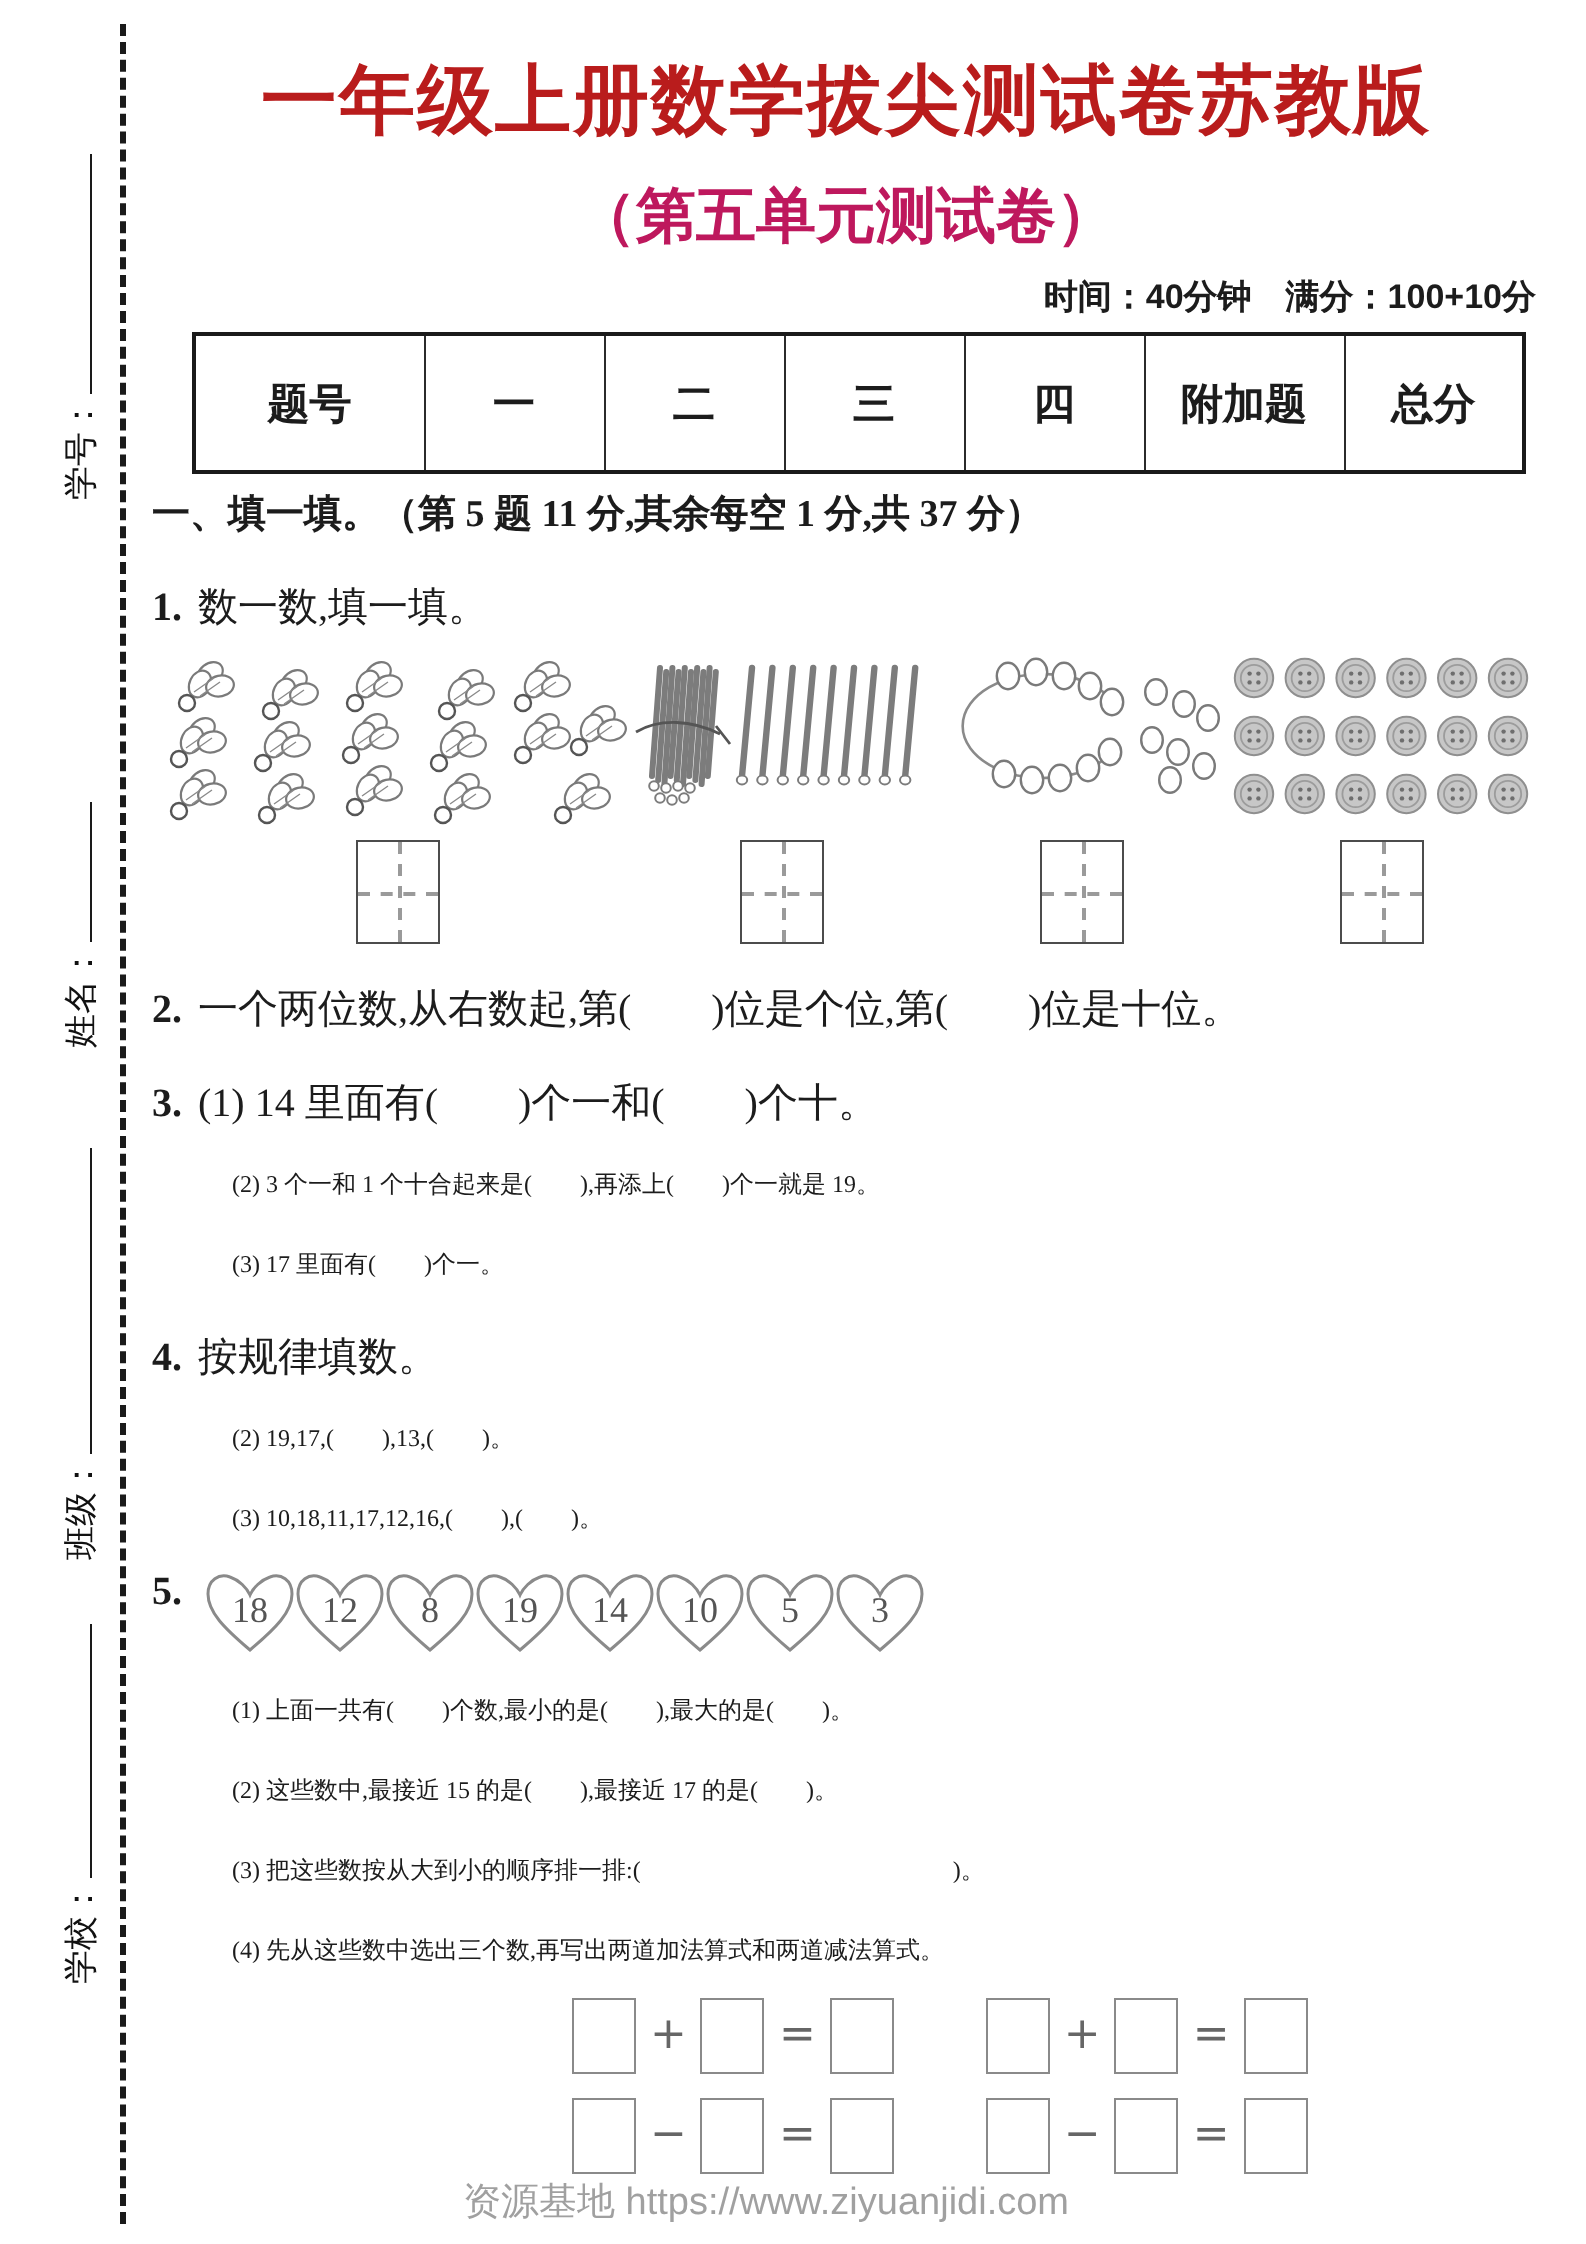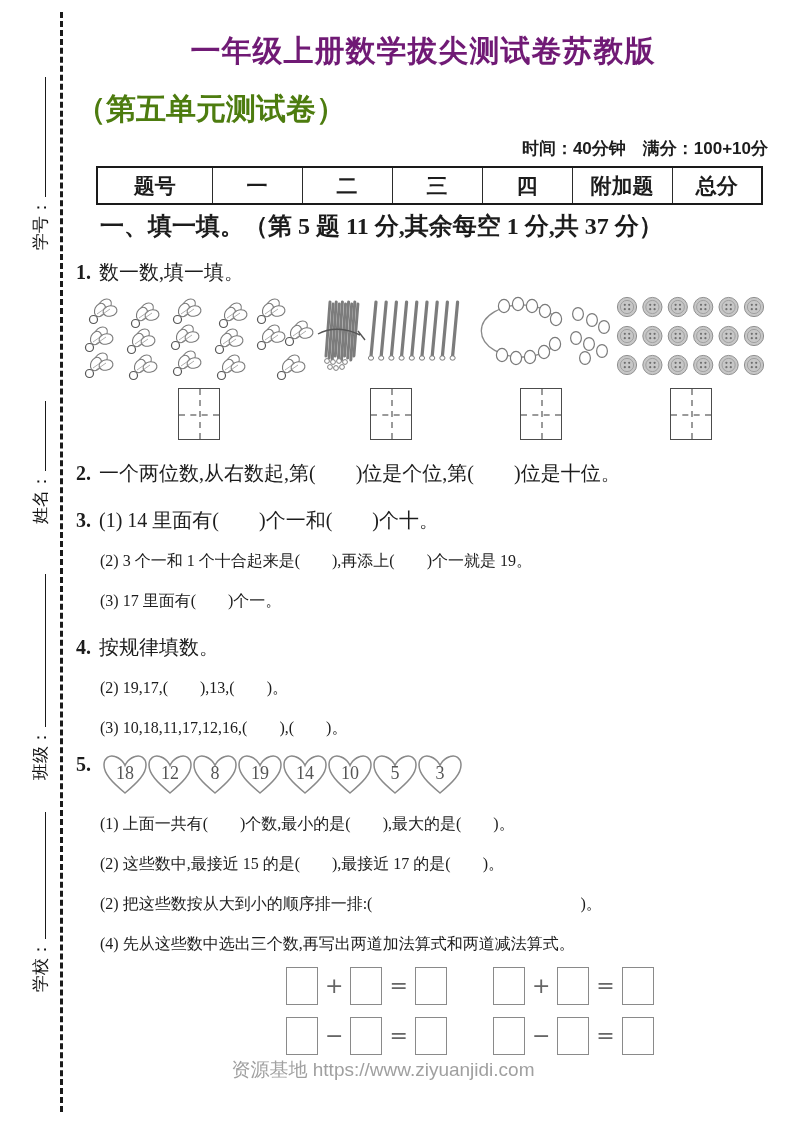--- a/index.html
+++ b/index.html
@@ -6,33 +6,33 @@
   .page{position:relative;width:793px;height:1122px;background:#fff;overflow:hidden;
         font-family:"Liberation Serif",serif;color:#1c1c1c;}
   
   .divider{position:absolute;left:60px;top:12px;height:1100px;border-left:3px dashed #1a1a1a;}
   .side-field{position:absolute;left:30px;transform-origin:0 0;transform:rotate(-90deg);
               white-space:nowrap;font-size:17px;line-height:22px;color:#111;}
   .side-line{display:inline-block;border-bottom:1.6px solid #1a1a1a;height:1px;vertical-align:baseline;margin-left:2px;}
   
   .content{position:absolute;left:76px;top:0;width:694px;}
   .title{margin:26px 0 0;text-align:center;font-family:"Liberation Sans",sans-serif;
-         font-weight:900;font-size:30px;line-height:50px;letter-spacing:1px;color:#701a75;}
-  .subtitle{margin-top:12px;text-align:left;font-family:"Liberation Sans",sans-serif;
-            font-weight:900;font-size:30px;line-height:42px;color:#4d7c0f;}
+         font-weight:900;font-size:38px;line-height:50px;letter-spacing:1px;color:#b91c1c;}
+  .subtitle{margin-top:12px;text-align:center;font-family:"Liberation Sans",sans-serif;
+            font-weight:900;font-size:30px;line-height:42px;color:#be185d;}
   .info{margin-top:8px;text-align:right;font-family:"Liberation Sans",sans-serif;
         font-weight:700;font-size:17px;line-height:22px;padding-right:2px;}
   table.score{border-collapse:collapse;margin-top:6px;margin-left:20px;}
   table.score td{border:1.4px solid #2b2b2b;height:35px;text-align:center;
-                 font-weight:700;font-size:21px;padding:0;}
+                 font-weight:700;font-size:21px;padding:16px;}
   table.score{border:2px solid #1a1a1a;}
-  .section-heading{margin-top:8px;font-size:24px;font-weight:700;line-height:26px;margin-left:24px;}
+  .section-heading{margin-top:8px;font-size:19px;font-weight:700;line-height:26px;}
   .q-line{margin-top:20px;font-size:20px;line-height:27px;}
   .q-num{font-weight:700;margin-right:8px;}
-  .sub-line{margin-top:13px;margin-left:24px;font-size:16px;line-height:27px;}
+  .sub-line{margin-top:13px;margin-left:40px;font-size:12px;line-height:27px;}
   
   .fig-row{margin-top:8px;margin-left:6px;display:flex;justify-content:space-between;width:680px;}
   .fig-group{display:flex;flex-direction:column;align-items:center;}
   .fig-art{display:block;}
   .tian{width:40px;height:50px;border:1.6px solid #4c4c4c;position:relative;background:#fff;margin-top:6px;}
   .tian .h{position:absolute;left:0;right:0;top:50%;border-top:2px dashed #9a9a9a;}
   .tian .v{position:absolute;top:0;bottom:0;left:50%;border-left:2px dashed #9a9a9a;}
   
   .hearts-row{margin-top:10px;margin-left:24px;height:46px;display:flex;}
   .heart{margin-right:-3px;}
@@ -518,21 +518,21 @@
           </svg>
           <svg width="48" height="46" viewBox="0 0 48 44" class="heart">
             <path d="M24 41 C11 30 3 22 3 13 C3 6 8.5 2.5 14 4.5 C18.5 6 22.5 10 24 13.5 C25.5 10 29.5 6 34 4.5 C39.5 2.5 45 6 45 13 C45 22 37 30 24 41 Z" fill="#fff" stroke="#8a8a8a" stroke-width="1.5"></path>
             <text x="24" y="27" text-anchor="middle" font-size="18" fill="#555" font-family="Liberation Serif, serif">3</text>
           </svg>
         </span>
     </div>
     <div id="q5-items">
         <div class="sub-line">(1) 上面一共有(　　)个数,最小的是(　　),最大的是(　　)。</div>
         <div class="sub-line">(2) 这些数中,最接近 15 的是(　　),最接近 17 的是(　　)。</div>
-        <div class="sub-line">(2) 把这些数按从大到小的顺序排一排:(　　　　　　　　　　　　　)。</div>
+        <div class="sub-line">(3) 把这些数按从大到小的顺序排一排:(　　　　　　　　　　　　　)。</div>
         <div class="sub-line">(4) 先从这些数中选出三个数,再写出两道加法算式和两道减法算式。</div>
       </div>
 
     <div id="eq-rows">
         <div class="eq-row">
           <span class="eq-group">
             <span class="eqbox"></span>
             <span class="eq-op">+</span>
             <span class="eqbox"></span>
             <span class="eq-op">=</span>

